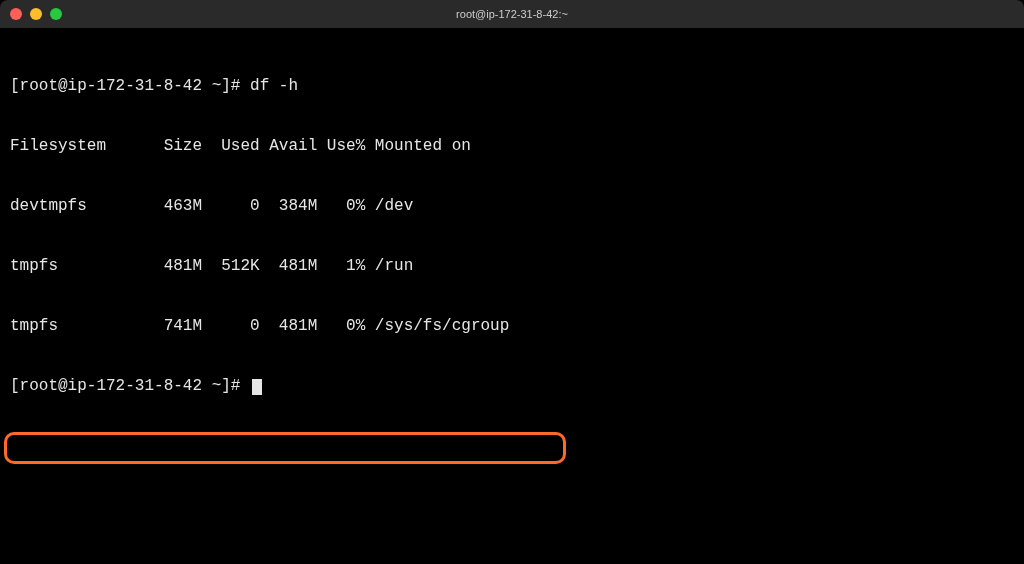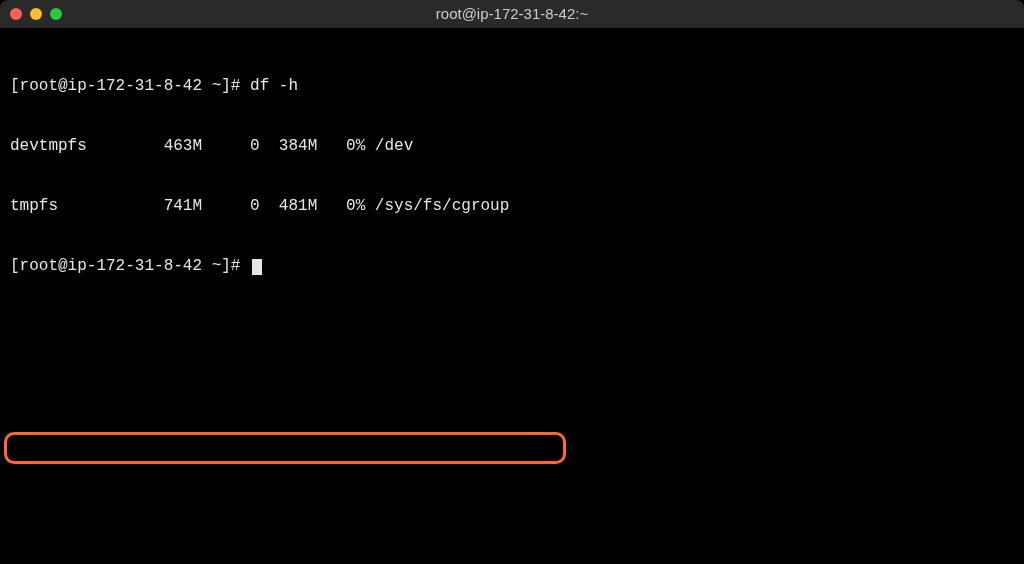--- a/index.html
+++ b/index.html
@@ -31,21 +31,21 @@
   .dot { width: 12px; height: 12px; border-radius: 50%; }
   .dot.red { background: #ff5f56; }
   .dot.yellow { background: #ffbd2e; }
   .dot.green { background: #27c93f; }
   .title {
     position: absolute;
     left: 0; right: 0;
     text-align: center;
     color: #ccc;
     font-family: -apple-system, BlinkMacSystemFont, sans-serif;
-    font-size: 15px;
+    font-size: 11px;
     pointer-events: none;
   }
   .terminal {
     position: relative;
     background: #000;
     color: #e6e6e6;
     padding: 8px 10px 11px 10px;
     height: calc(564px - 28px);
     box-sizing: border-box;
     white-space: pre;
@@ -186,18 +186,20 @@
   <div class="dots">
     <div class="dot red"></div>
     <div class="dot yellow"></div>
     <div class="dot green"></div>
   </div>
   <div class="title">root@ip-172-31-8-42:~</div>
 </div>
 
 <div class="terminal">
   <div class="term-line">[root@ip-172-31-8-42 ~]# df -h</div>
+  <div class="term-line">Filesystem      Size  Used Avail Use% Mounted on</div>
   <div class="term-line">devtmpfs        463M     0  384M   0% /dev</div>
+  <div class="term-line">tmpfs           481M  512K  481M   1% /run</div>
   <div class="term-line">tmpfs           741M     0  481M   0% /sys/fs/cgroup</div>
   <div class="term-line"><span>[root@ip-172-31-8-42 ~]# </span><span class="cursor"></span></div>
 
   <div class="highlight-box" id="hlbox" style="left: 4px; top: 404px; width: 556px; height: 26px;"></div>
 </div>
 
 </body></html>

